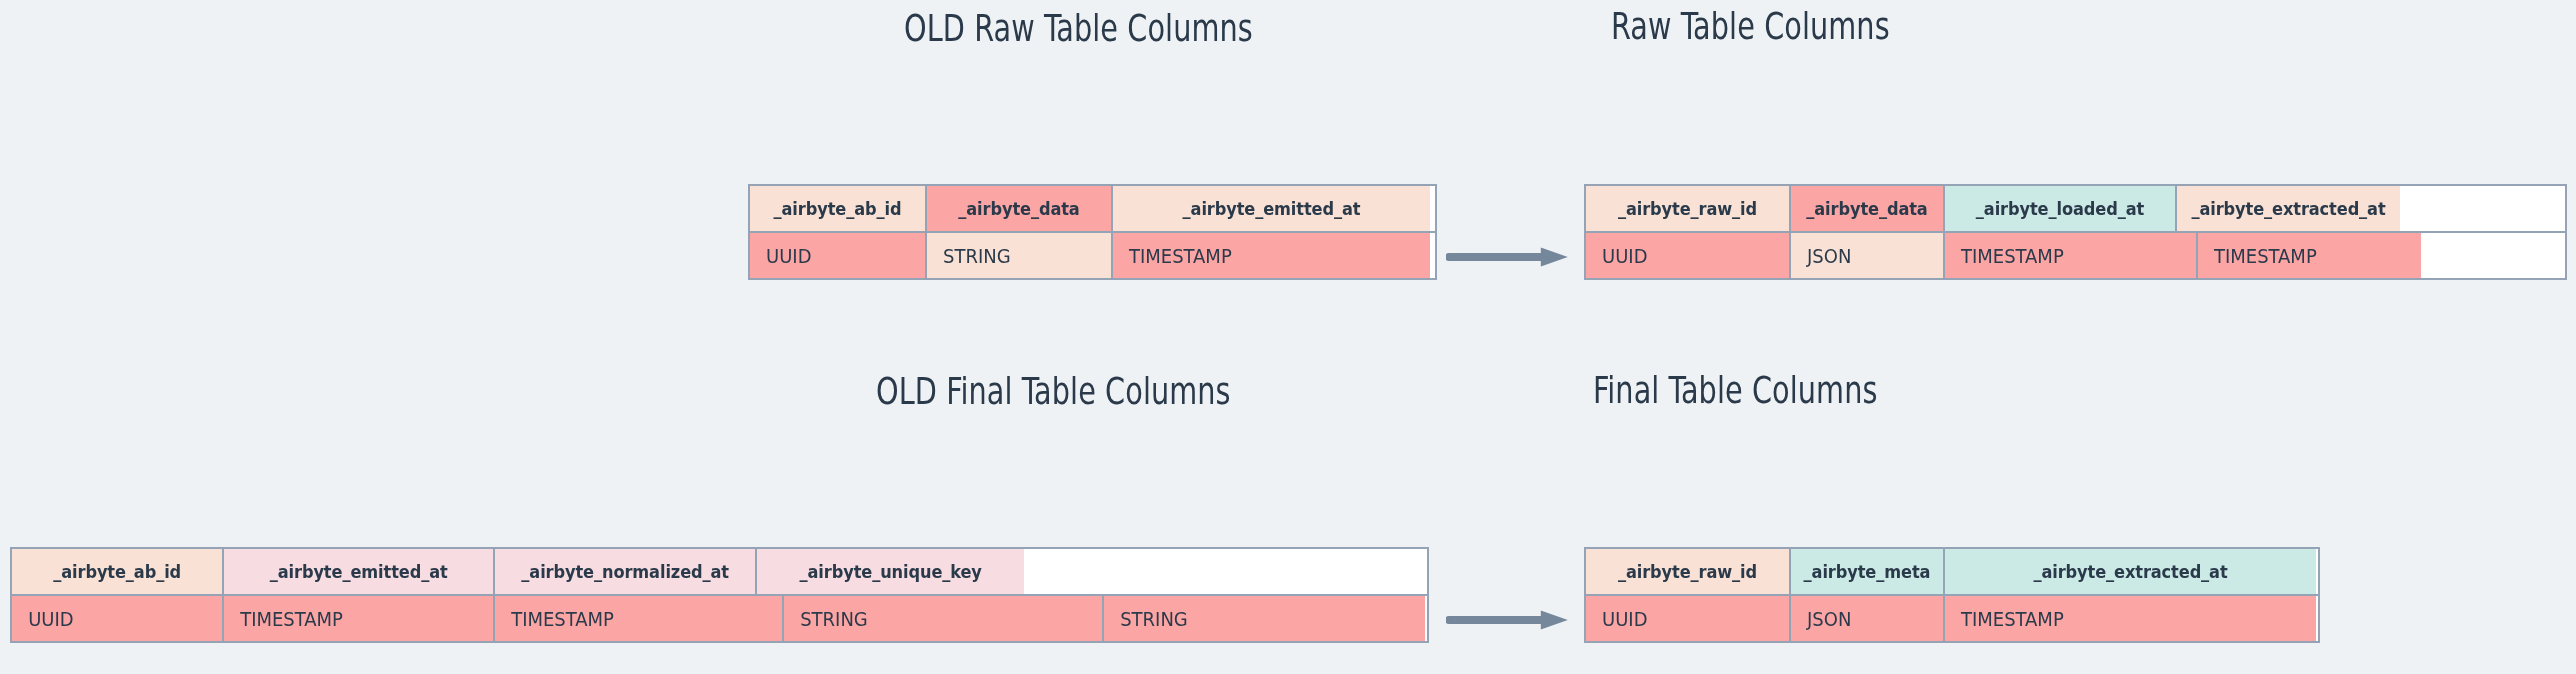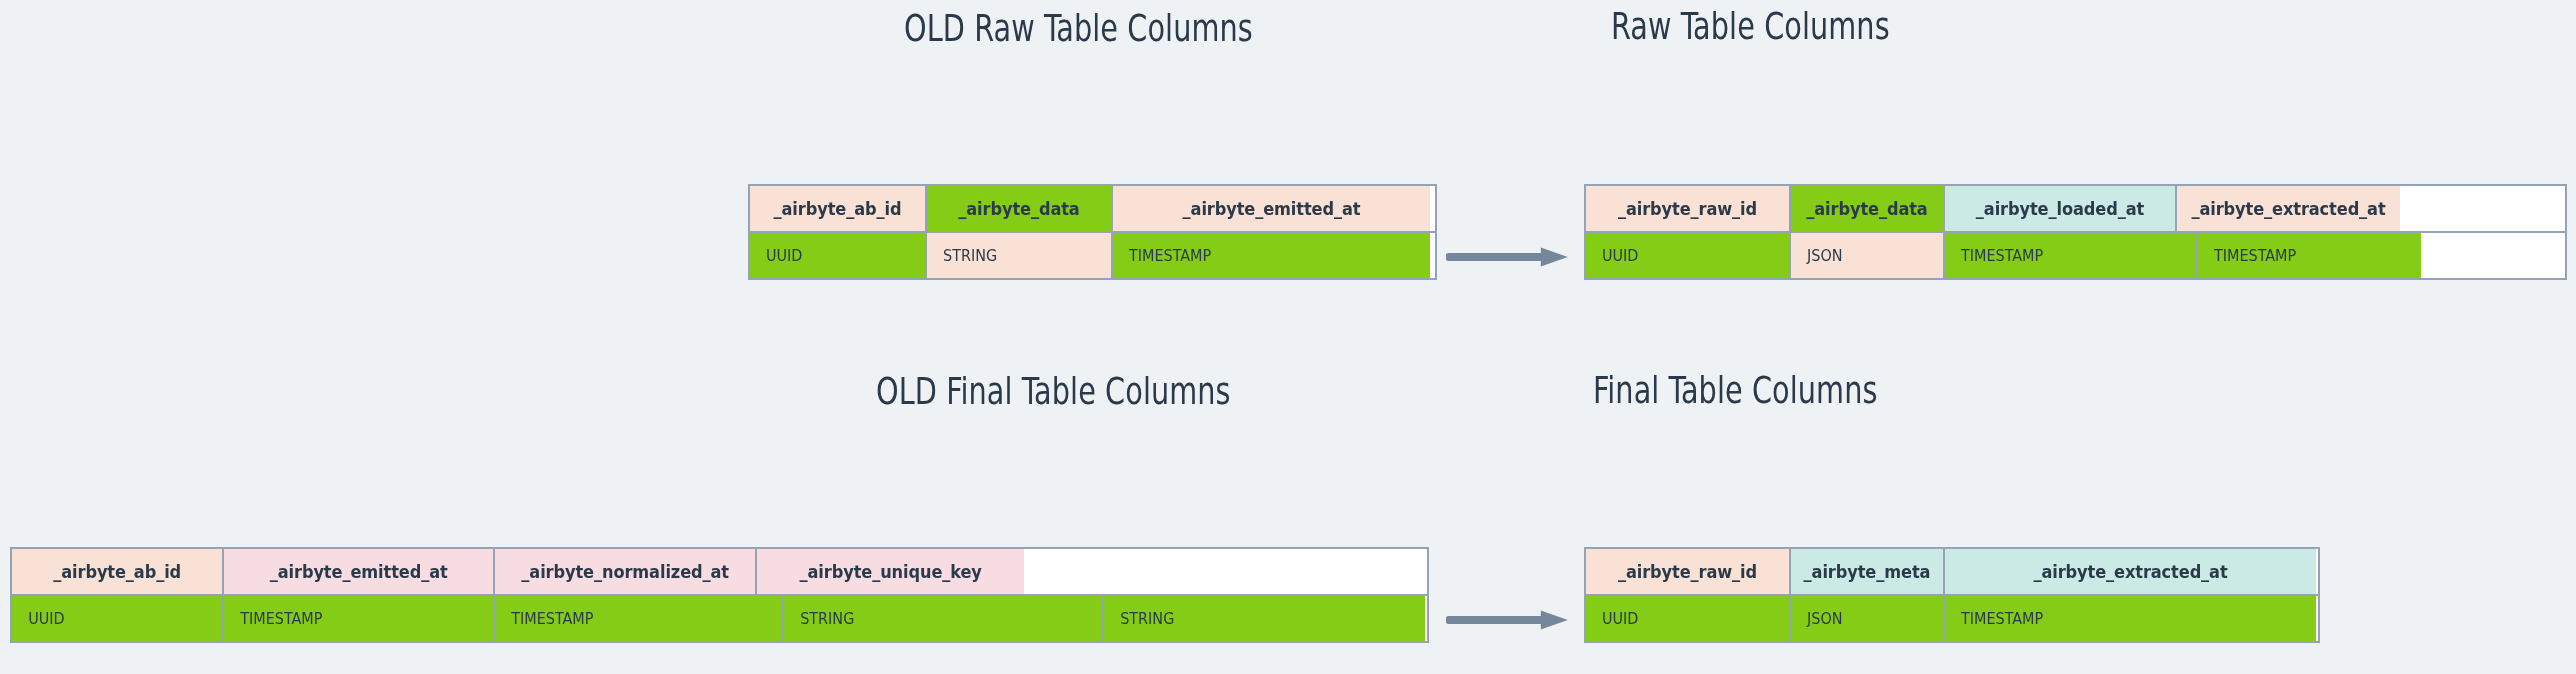--- a/index.html
+++ b/index.html
@@ -62,30 +62,30 @@
   .tbl-row .cell:last-child { border-right: none; }
 
   .cell.head-cell {
     font-weight: bold;
     font-size: 18px;
     font-family: "DejaVu Sans Condensed", "Liberation Sans Narrow", "Liberation Sans", sans-serif;
     letter-spacing: -0.1px;
   }
   .cell.type-cell {
     font-weight: 400;
-    font-size: 16px;
+    font-size: 20px;
     font-family: "DejaVu Sans Condensed", "Liberation Sans Narrow", "Liberation Sans", sans-serif;
     justify-content: flex-start;
     padding-left: 16px;
   }
 
   .fill-peach { background: #f9e2d5; }
   .fill-teal  { background: #cbeae6; }
   .fill-pink  { background: #f7dde1; }
-  .fill-white { background: #84cc16; }
+  .fill-white { background: #fca5a5; }
 
   
   #tbl-old-raw    { left: 748px; top: 184px; width: 689px; }
   #tbl-new-raw    { left: 1584px; top: 184px; width: 983px; }
   #tbl-old-final  { left: 10.2px;   top: 547px; width: 1419px; }
   #tbl-new-final  { left: 1584px; top: 547px; width: 736px; }
 
   
   .arrow {
     position: absolute;

